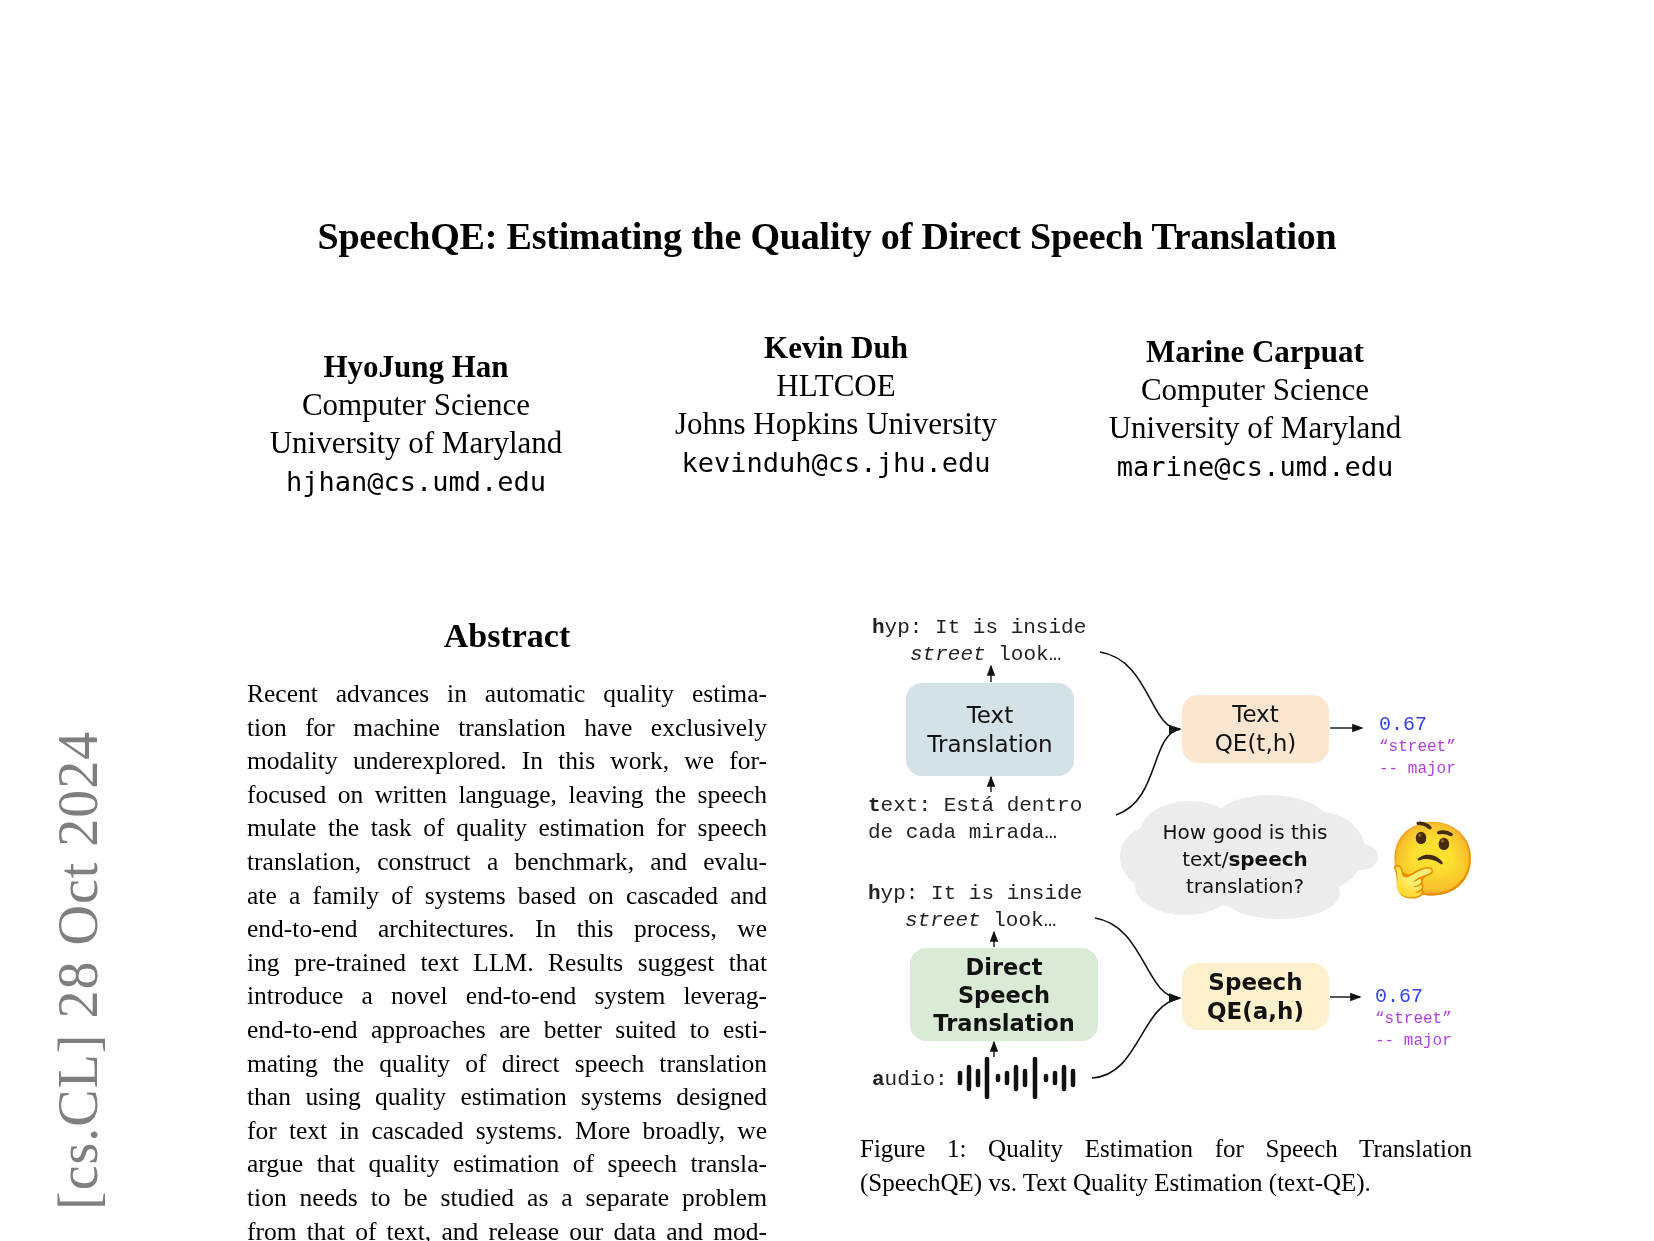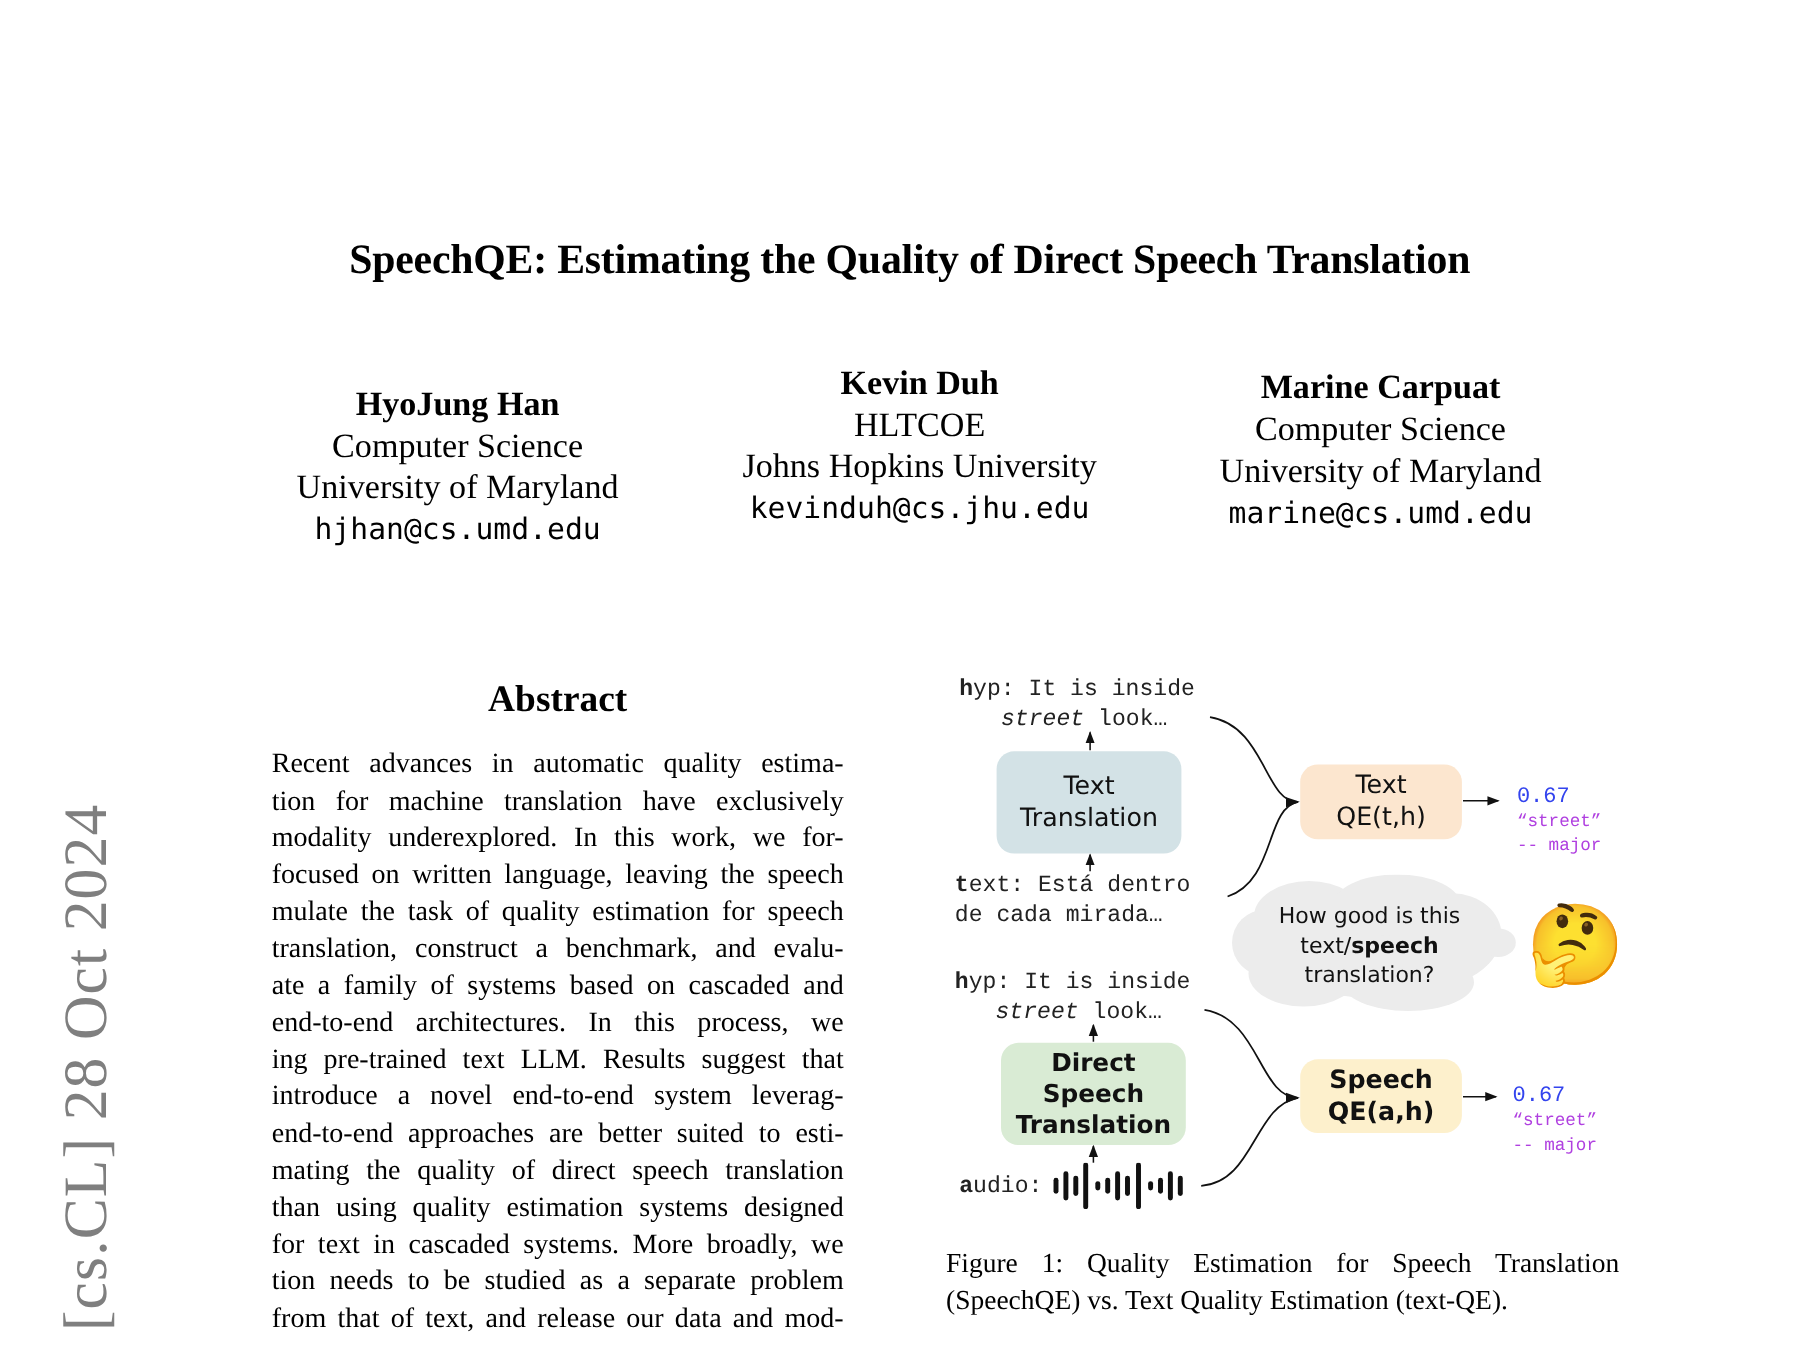--- a/index.html
+++ b/index.html
@@ -63,20 +63,21 @@
   <span class="line">mulate the task of quality estimation for speech</span>
   <span class="line">translation, construct a benchmark, and evalu-</span>
   <span class="line">ate a family of systems based on cascaded and</span>
   <span class="line">end-to-end architectures.  In this process, we</span>
   <span class="line">ing pre-trained text LLM. Results suggest that</span>
   <span class="line">introduce a novel end-to-end system leverag-</span>
   <span class="line">end-to-end approaches are better suited to esti-</span>
   <span class="line">mating the quality of direct speech translation</span>
   <span class="line">than using quality estimation systems designed</span>
   <span class="line">for text in cascaded systems. More broadly, we</span>
+  <span class="line">argue that quality estimation of speech transla-</span>
   <span class="line">tion needs to be studied as a separate problem</span>
   <span class="line">from that of text, and release our data and mod-</span>
 </div>
 
 <div class="abs" style="left:0; top:0; width:1654px; height:1241px;">
 
   <svg class="abs" style="left:0; top:0;" width="1654" height="1241">
     <defs>
       <marker id="ah" markerWidth="8" markerHeight="8" refX="7" refY="4" orient="auto">
         <path d="M0,1 L8,4 L0,7 Z" fill="#111"></path>
@@ -137,21 +138,21 @@
   <div class="abs cloud-text" style="left:1135px; top:819px; width:220px;">
     <div>How good is this</div>
     <div><span>text/</span><b>speech</b></div>
     <div>translation?</div>
   </div>
   <div class="abs" style="left:1388px; top:820px; font-size:72px; line-height:80px;">🤔</div>
 
   <div class="abs fig-text mono" style="left:868px; top:880px;"><b>h</b><span>yp:</span><span> It is inside</span></div>
   <div class="abs fig-text mono" style="left:905px; top:907px;"><i>street</i><span> look…</span></div>
 
-  <div class="abs box" style="left:910px; top:948px; width:168px; height:93px; background:#d9ebd4; font-weight:bold; font-size:22.5px; line-height:28px;">
+  <div class="abs box" style="left:910px; top:948px; width:188px; height:93px; background:#d9ebd4; font-weight:bold; font-size:22.5px; line-height:28px;">
     <div><span>Direct</span><br><span>Speech</span><br><span>Translation</span></div>
   </div>
 
   <div class="abs fig-text mono" style="left:872px; top:1066px;"><b>a</b><span>udio:</span></div>
   <svg class="abs" style="left:955px; top:1057px;" width="135" height="42">
     <g stroke="#111" stroke-width="4.5" stroke-linecap="round">
       <line x1="5" y1="16" x2="5" y2="26"></line>
       <line x1="14" y1="10" x2="14" y2="32"></line>
       <line x1="23" y1="14" x2="23" y2="28"></line>
       <line x1="32" y1="2" x2="32" y2="40"></line>

